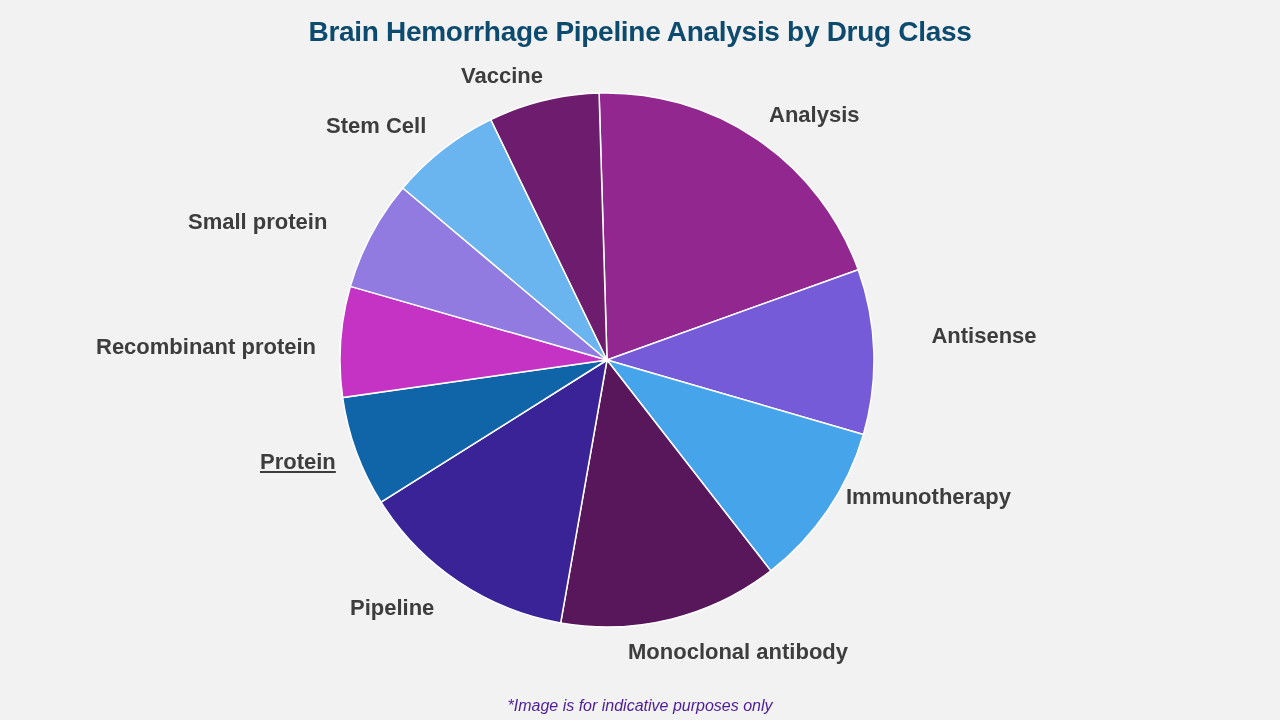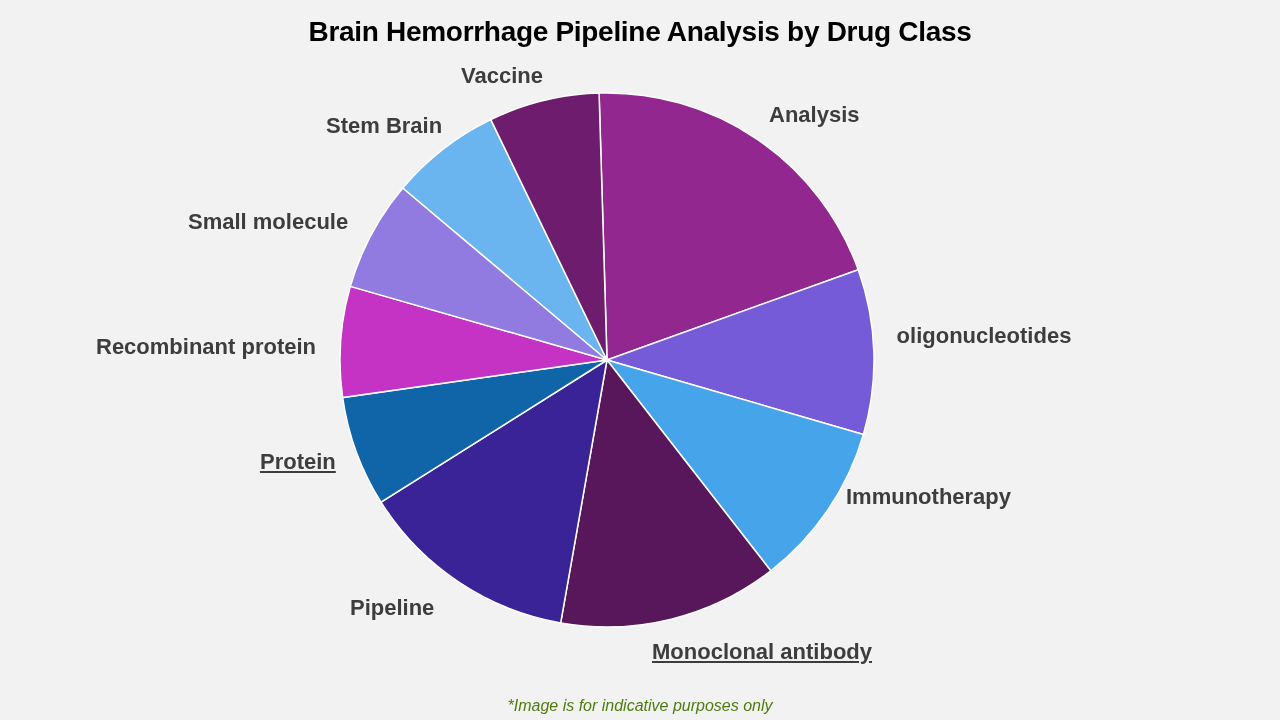--- a/index.html
+++ b/index.html
@@ -1,24 +1,24 @@
 <!DOCTYPE html>
 <html><head>
 <meta charset="utf-8">
 <style>
   html, body { margin:0; padding:0; }
   body { width:1280px; height:720px; background:#f2f2f2; position:relative; overflow:hidden;
          font-family:"Liberation Sans", "DejaVu Sans", sans-serif; }
   .title { position:absolute; left:0; width:1280px; top:16px; text-align:center;
-           font-size:28px; font-weight:bold; color:#000000; letter-spacing:-0.3px; }
+           font-size:28px; font-weight:bold; color:#0c4a6e; letter-spacing:-0.3px; }
   svg.pie { position:absolute; left:0; top:0; }
   .lbl { position:absolute; font-size:22px; font-weight:bold; color:#3d3d3d; white-space:nowrap; line-height:29px;text-align:right; }
   .lbl.c { text-align:center; }
   .note { position:absolute; left:0; width:1280px; top:697px; text-align:center;
-          font-size:16px; font-style:italic; color:#4d7c0f; }
+          font-size:16px; font-style:italic; color:#4c1d95; }
 </style>
 </head>
 <body>
 
 <div class="title">Brain Hemorrhage Pipeline Analysis by Drug Class</div>
 
 <svg class="pie" width="1280" height="720">
   <g id="slices">
       <path d="M607,360 L599.0791128292755,93.11751734812447 A267,267 0 0 1 858.259447497459,269.68006840529785 Z" fill="#92278f" stroke="#ffffff" stroke-width="1.5"></path>
       <path d="M607,360 L858.259447497459,269.68006840529785 A267,267 0 0 1 863.4086722255004,434.4553074505502 Z" fill="#765bd8" stroke="#ffffff" stroke-width="1.5"></path>
@@ -28,24 +28,24 @@
       <path d="M607,360 L381.0155839442021,502.1972000424763 A267,267 0 0 1 342.6529366512708,397.5450409362271 Z" fill="#1065a8" stroke="#ffffff" stroke-width="1.5"></path>
       <path d="M607,360 L342.6529366512708,397.5450409362271 A267,267 0 0 1 350.3589163839582,286.34978479064813 Z" fill="#c433c4" stroke="#ffffff" stroke-width="1.5"></path>
       <path d="M607,360 L350.3589163839582,286.34978479064813 A267,267 0 0 1 402.79057685916587,187.98979245263453 Z" fill="#927be0" stroke="#ffffff" stroke-width="1.5"></path>
       <path d="M607,360 L402.79057685916587,187.98979245263453 A267,267 0 0 1 490.81048117796473,119.60658137980585 Z" fill="#6ab5f0" stroke="#ffffff" stroke-width="1.5"></path>
       <path d="M607,360 L490.81048117796473,119.60658137980585 A267,267 0 0 1 599.0791128292751,93.11751734812447 Z" fill="#6e1d6e" stroke="#ffffff" stroke-width="1.5"></path>
     </g>
 </svg>
 
 <div class="lbl" style="left:769px; top:100px;">Analysis</div>
 <div class="lbl c" style="left:894px; top:321px; width:180px;">
-  <div>oligonucleotides</div>
+  <div>Antisense</div>
 </div>
 <div class="lbl" style="left:846px; top:482px;">Immunotherapy</div>
-<div class="lbl" style="left:652px; top:637px;text-decoration:underline;">Monoclonal antibody</div>
+<div class="lbl" style="left:628px; top:637px;">Monoclonal antibody</div>
 <div class="lbl" style="left:350px; top:593px;">Pipeline</div>
 <div class="lbl" style="left:260px; top:447px;text-decoration:underline;">Protein</div>
 <div class="lbl" style="left:96px; top:326px;margin-top:6px;">Recombinant protein</div>
-<div class="lbl" style="left:188px; top:207px;">Small molecule</div>
-<div class="lbl" style="left:326px; top:111px;">Stem Brain</div>
+<div class="lbl" style="left:188px; top:207px;">Small protein</div>
+<div class="lbl" style="left:326px; top:111px;">Stem Cell</div>
 <div class="lbl" style="left:461px; top:61px;">Vaccine</div>
 
 <div class="note">*Image is for indicative purposes only</div>
 
 </body></html>

